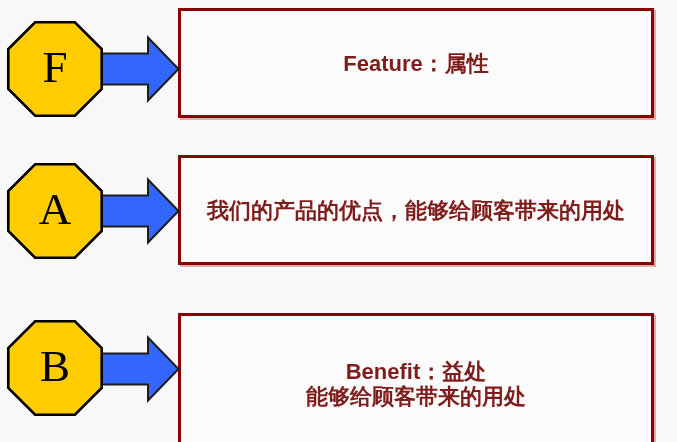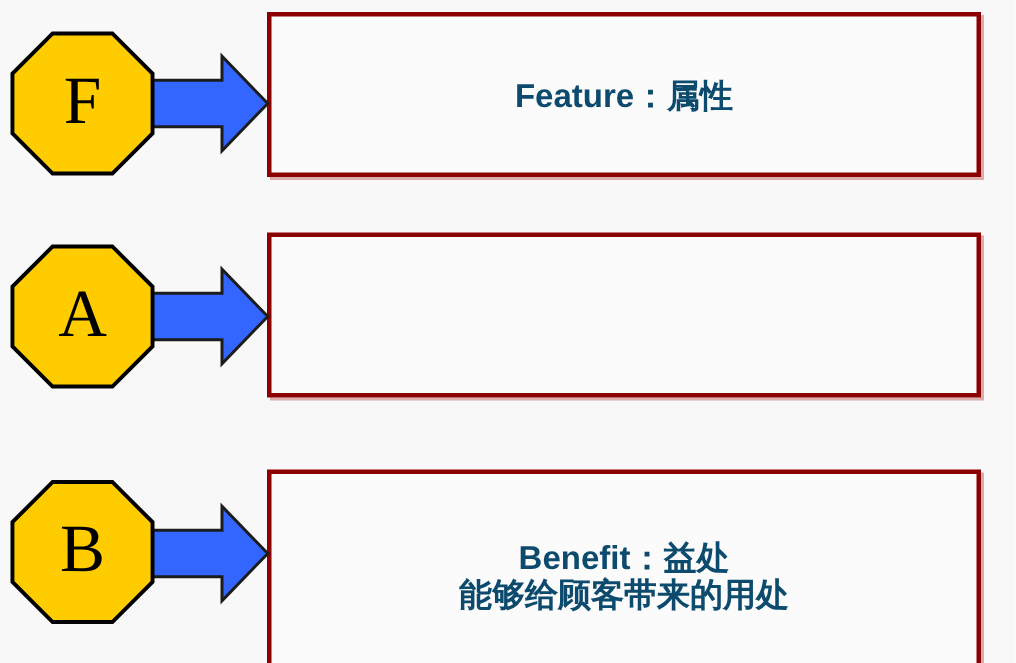--- a/index.html
+++ b/index.html
@@ -77,21 +77,21 @@
     justify-content: center;
     align-items: center;
     z-index: 1;
   }
   .r3 .defbox { height: 142px; }
   .defbox .title,
   .defbox .desc {
     font-size: 22px;
     font-weight: bold;
     line-height: 25px;
-    color: #0c4a6e;
+    color: #7f1d1d;
     text-align: center;
     white-space: nowrap;
   }
 </style>
 </head>
 <body>
 
 <div id="stage">
 
   <div class="row r1">
@@ -117,20 +117,21 @@
         <polygon points="28.1,1.3 67.9,1.3 94.7,28.1 94.7,67.9 67.9,94.7 28.1,94.7 1.3,67.9 1.3,28.1" fill="var(--oct-fill,#FFCC00)" stroke="var(--oct-border,#000)" stroke-width="2.6"></polygon>
       </svg>
       <span class="letter">A</span>
     </div>
     <div class="arrow">
       <svg width="84" height="66" viewBox="0 0 84 66">
         <polygon points="1,17.5 52,17.5 52,1.5 82.5,33 52,64.5 52,48.5 1,48.5" fill="var(--arrow-fill,#3366FF)" stroke="var(--arrow-border,#1c1c1c)" stroke-width="2"></polygon>
       </svg>
     </div>
     <div class="defbox">
+      <div class="desc">我们的产品的优点，能够给顾客带来的用处</div>
     </div>
   </div>
 
   <div class="row r3">
     <div class="oct">
       <svg width="96" height="96" viewBox="0 0 96 96">
         <polygon points="28.1,1.3 67.9,1.3 94.7,28.1 94.7,67.9 67.9,94.7 28.1,94.7 1.3,67.9 1.3,28.1" fill="var(--oct-fill,#FFCC00)" stroke="var(--oct-border,#000)" stroke-width="2.6"></polygon>
       </svg>
       <span class="letter">B</span>
     </div>

